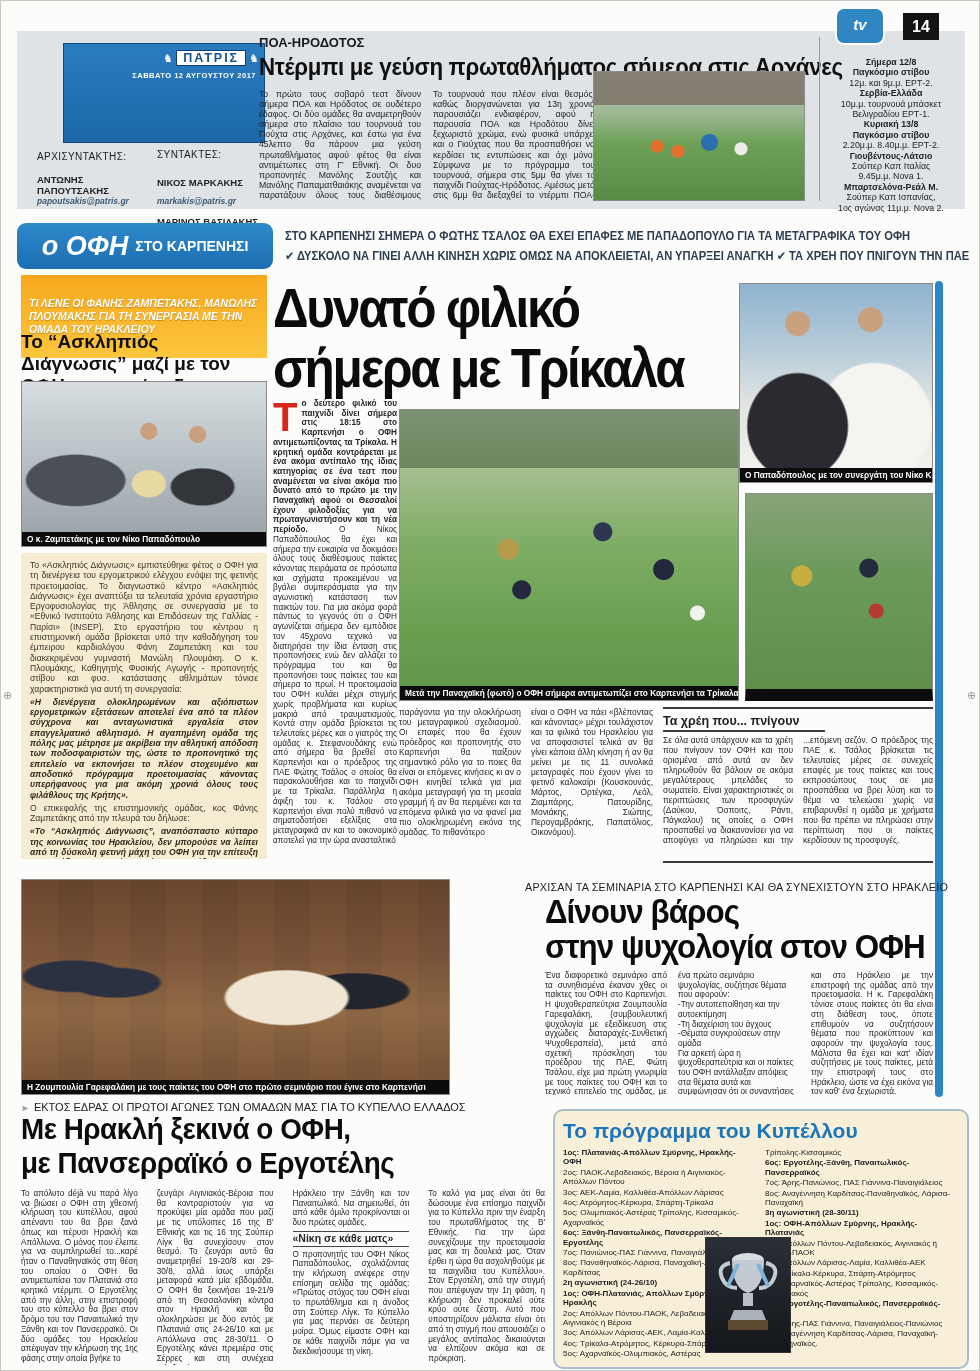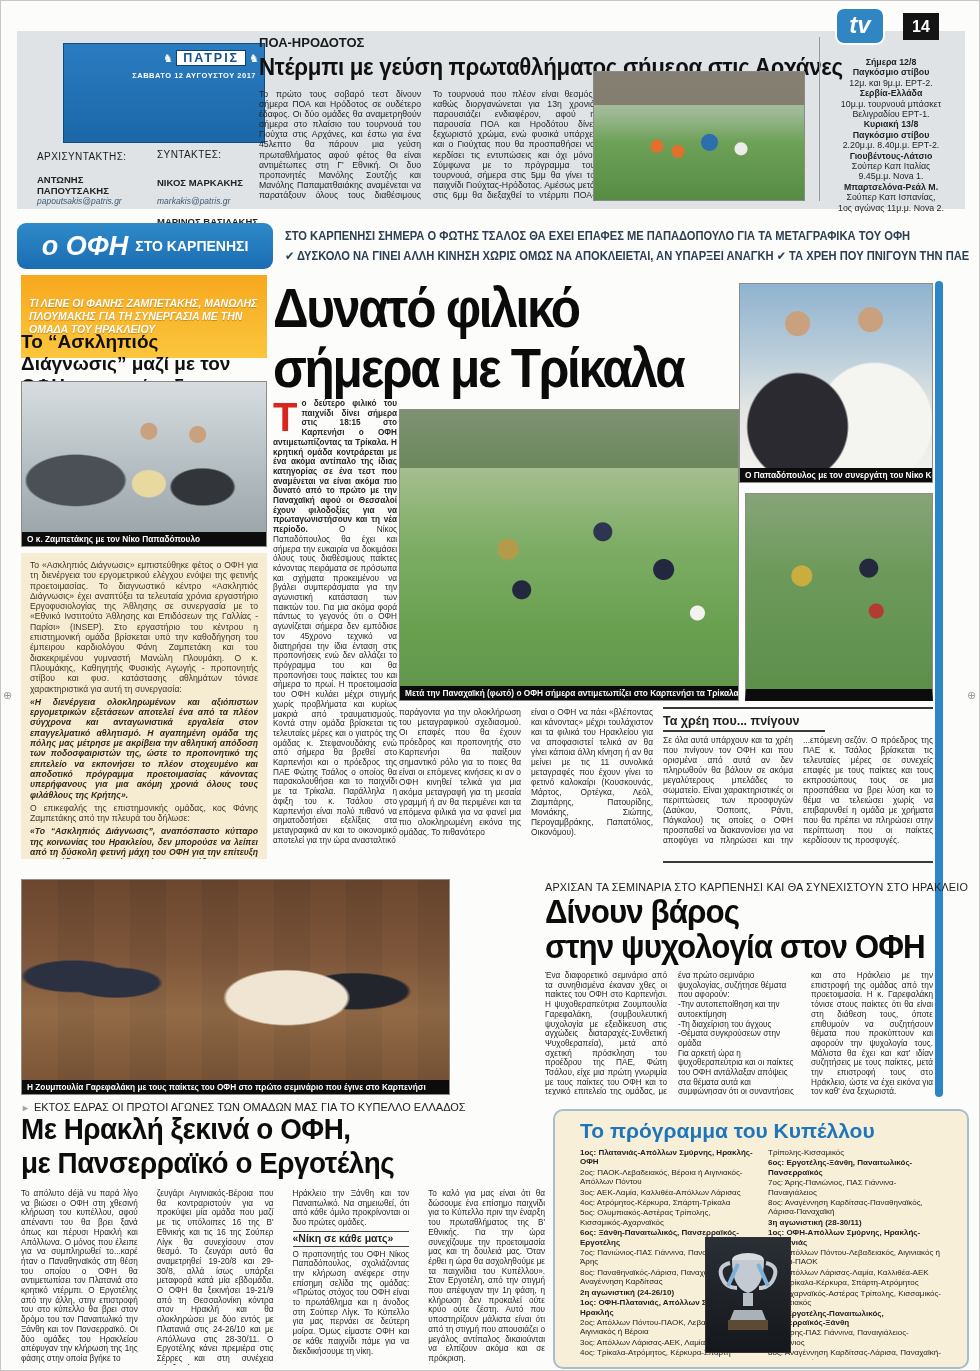--- a/index.html
+++ b/index.html
@@ -21,35 +21,35 @@
                 color:#fff; letter-spacing:-3px; }
   .patris-row { position:absolute; right:5px; top:6px; display:flex; align-items:center; gap:3px; }
   .crest { color:#fff; font-size:11px; }
   .patris-box { background:#fff; color:#14538f; border:1px solid #0d3f70;
                 font-weight:700; font-size:12.5px; letter-spacing:2px; padding:0 6px; }
   .logo-date { position:absolute; right:8px; top:27px; color:#fff; font-size:7.5px;
                font-weight:700; letter-spacing:.5px; }
   .chief { position:absolute; left:20px; top:120px; width:112px; }
   .chief-label,.staff-label { font-size:10px; color:#1c1c1c; letter-spacing:.4px; margin-bottom:12px; }
   .cred-name { font-size:9.5px; font-weight:700; }
-  .cred-mail { font-size:8.5px; font-style:italic; color:#3c5a74; }
+  .cred-mail { font-size:8.5px; font-style:italic; color:#3c5a74;font-weight:bold; }
   .staff { position:absolute; left:140px; top:118px; width:116px; }
   .staff-entry { margin-bottom:3px; }
   .tarticle { position:absolute; left:242px; top:4px; width:560px; }
   .t-kicker { font-size:13px; font-weight:700; color:#1a1a1a; }
   .t-headline { margin-top:4px; font-size:23px; font-weight:800; letter-spacing:-.3px;
                 white-space:nowrap; transform:scaleX(.97); transform-origin:left; color:#101010;}
   .t-cols { display:flex; gap:12px; margin-top:8px; }
   .t-col { width:162px; height:112px; overflow:hidden; font-size:8.7px; line-height:10.1px; color:#252525;}
   .t-divider { position:absolute; left:802px; top:6px; width:1px; height:164px; background:#8e9da8; }
   .tv-text { position:absolute; left:806px; top:26px; width:136px; text-align:center;
              font-size:8.8px; line-height:10.4px; color:#1f1f1f; }
   .tv-logo { left:834px; top:6px; width:50px; height:38px; background:#2f86c3;
              border-radius:9px; border:2px solid #fff; color:#fff; font-weight:800;
-             font-style:italic; font-size:24px; text-align:center; line-height:32px; }
+             font-style:italic; font-size:15px; text-align:center; line-height:32px; }
   .pageno { left:902px; top:12px; width:36px; height:27px; background:#141414; color:#fff;
             font-size:16px; font-weight:700; text-align:center; line-height:27px; }
 
   
   .banner { left:16px; top:222px; width:922px; height:46px; }
   .banner-label { position:absolute; left:0; top:0; width:256px; height:46px;
                   background:linear-gradient(180deg,#2e8ac9,#1b6db2); border-radius:9px;
                   display:flex; align-items:center; justify-content:center; gap:7px; color:#fff; }
   .banner-label .big { font-size:27px; font-weight:800; font-style:italic; }
   .banner-label .small { font-size:14px; font-weight:800; }
@@ -130,21 +130,21 @@
   .m-col { width:122px; height:156px; overflow:hidden; font-size:8.4px; line-height:10px;
            color:#262626; }
   .debt { width:270px; height:156px; border-top:2px solid #3a3a3a; border-bottom:2px solid #3a3a3a;
           padding-top:2px; }
   .debt-title { display:inline-block; font-size:12.5px; font-weight:800;
                 border-bottom:2px solid #3a3a3a; padding:0 26px 2px 0; margin-bottom:3px; }
   .debt-text { columns:2; column-gap:10px; font-size:8.4px; line-height:10px;
                height:126px; overflow:hidden; text-align:justify; color:#262626; }
 
   
-  .p-kicker { left:544px; top:880px; font-size:10.8px; color:#222; letter-spacing:.2px;
+  .p-kicker { left:524px; top:880px; font-size:10.8px; color:#222; letter-spacing:.2px;
               white-space:nowrap; }
   .ph { font-size:33px; line-height:34px; font-weight:800; letter-spacing:-1px; color:#0c0c0c;
         transform:scaleX(.95); transform-origin:left; white-space:nowrap; }
   .p-cols { left:544px; top:970px; width:388px; height:124px; display:flex; gap:11px; }
   .p-col { width:122px; height:124px; overflow:hidden; font-size:8.2px; line-height:9.7px;
            color:#262626; }
   .prel { white-space:pre-line; }
 
   
   .c-kicker { left:20px; top:1100px; font-size:11px; color:#222; white-space:nowrap; }
@@ -152,21 +152,21 @@
   .ch { font-size:29px; line-height:32px; font-weight:800; letter-spacing:-.5px; color:#0c0c0c;
         transform:scaleX(.96); transform-origin:left; white-space:nowrap; }
   .c-cols { left:20px; top:1188px; width:524px; height:176px; display:flex; gap:19px; }
   .c-col { width:122px; height:176px; overflow:hidden; font-size:8.2px; line-height:9.7px;
            color:#262626; }
   .c-subhead { font-weight:800; font-size:10.5px; border-top:1.5px solid #444;
                border-bottom:1.5px solid #444; padding:2px 0; margin:3px 0; }
 
   
   .prog { left:552px; top:1108px; width:416px; height:260px; background:#f8efd8;
-          border:2px solid #a9bccb; border-radius:10px; padding:8px 25px; }
+          border:2px solid #a9bccb; border-radius:10px; padding:8px 8px; }
   .prog-title { font-size:21px; font-weight:800; color:#1d76bb; margin-bottom:5px; }
   .prog-cols { display:flex; gap:14px; height:212px; overflow:hidden; }
   .prog-col { width:188px; font-size:8px; line-height:9.4px; color:#222; }
   .prog-line { margin-bottom:1px; }
   .trophy { position:absolute; left:150px; top:126px; width:86px; height:116px;
             background:linear-gradient(180deg,#2a2f36,#14171b); border:1px solid #333; }
 
   .reg { color:#9a9a97; font-size:11px; }
 </style>
 </head>

